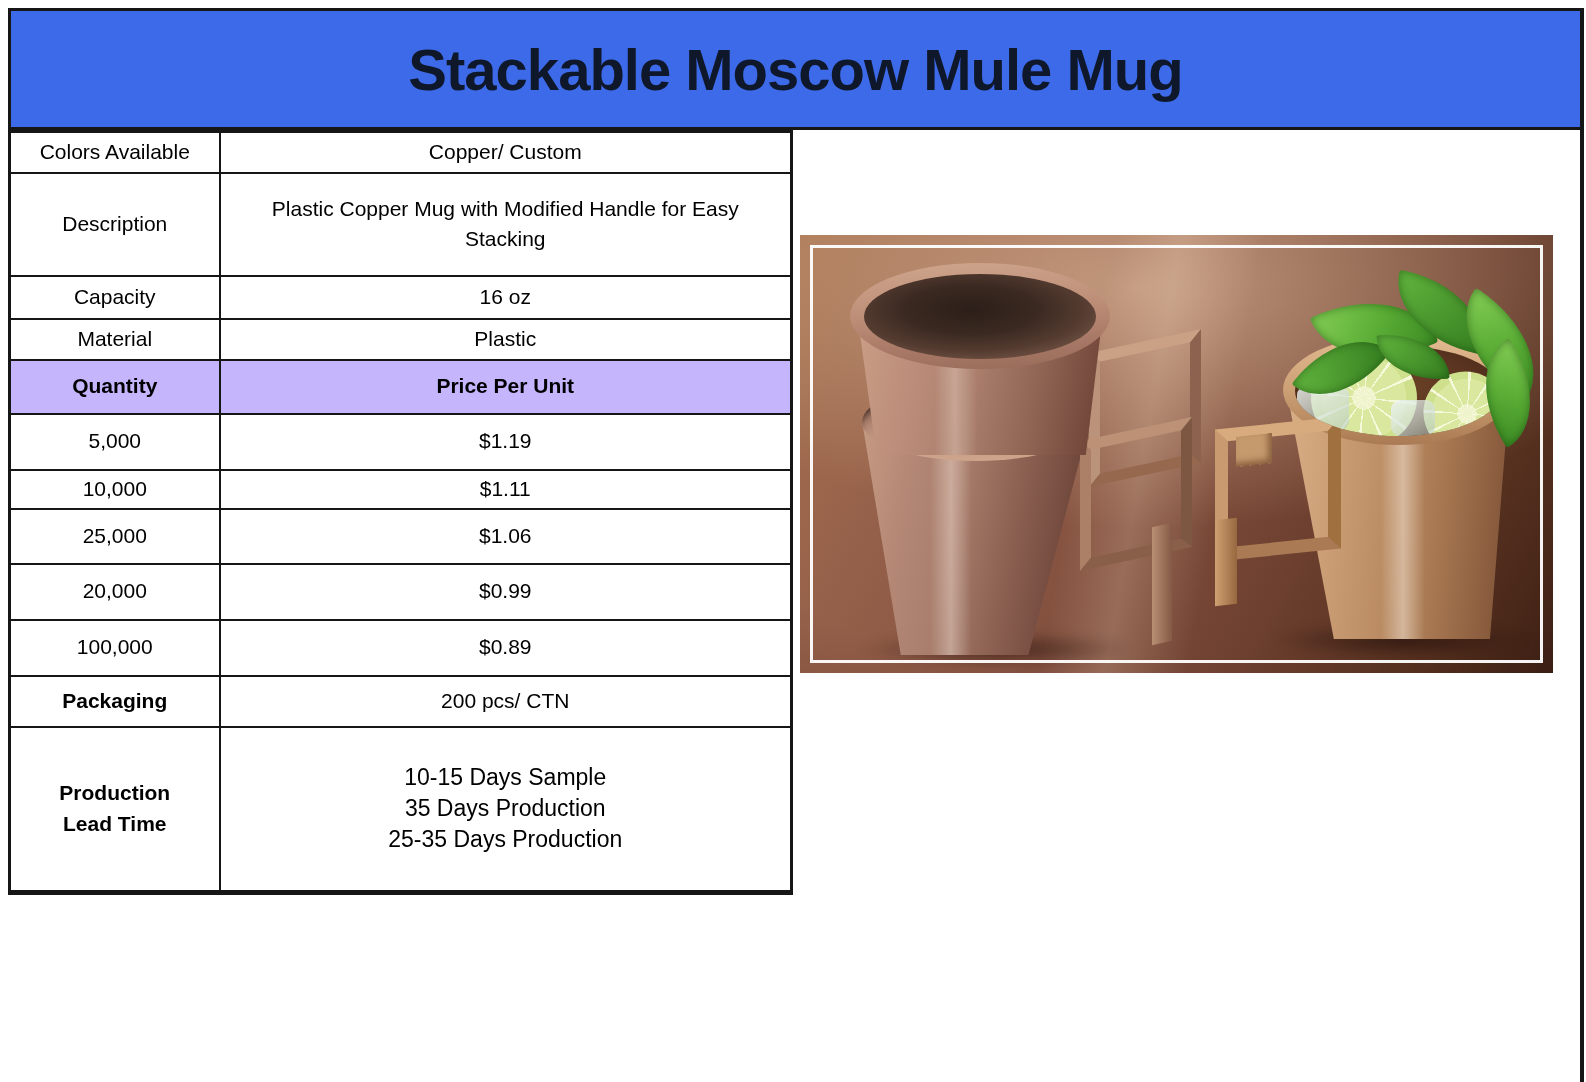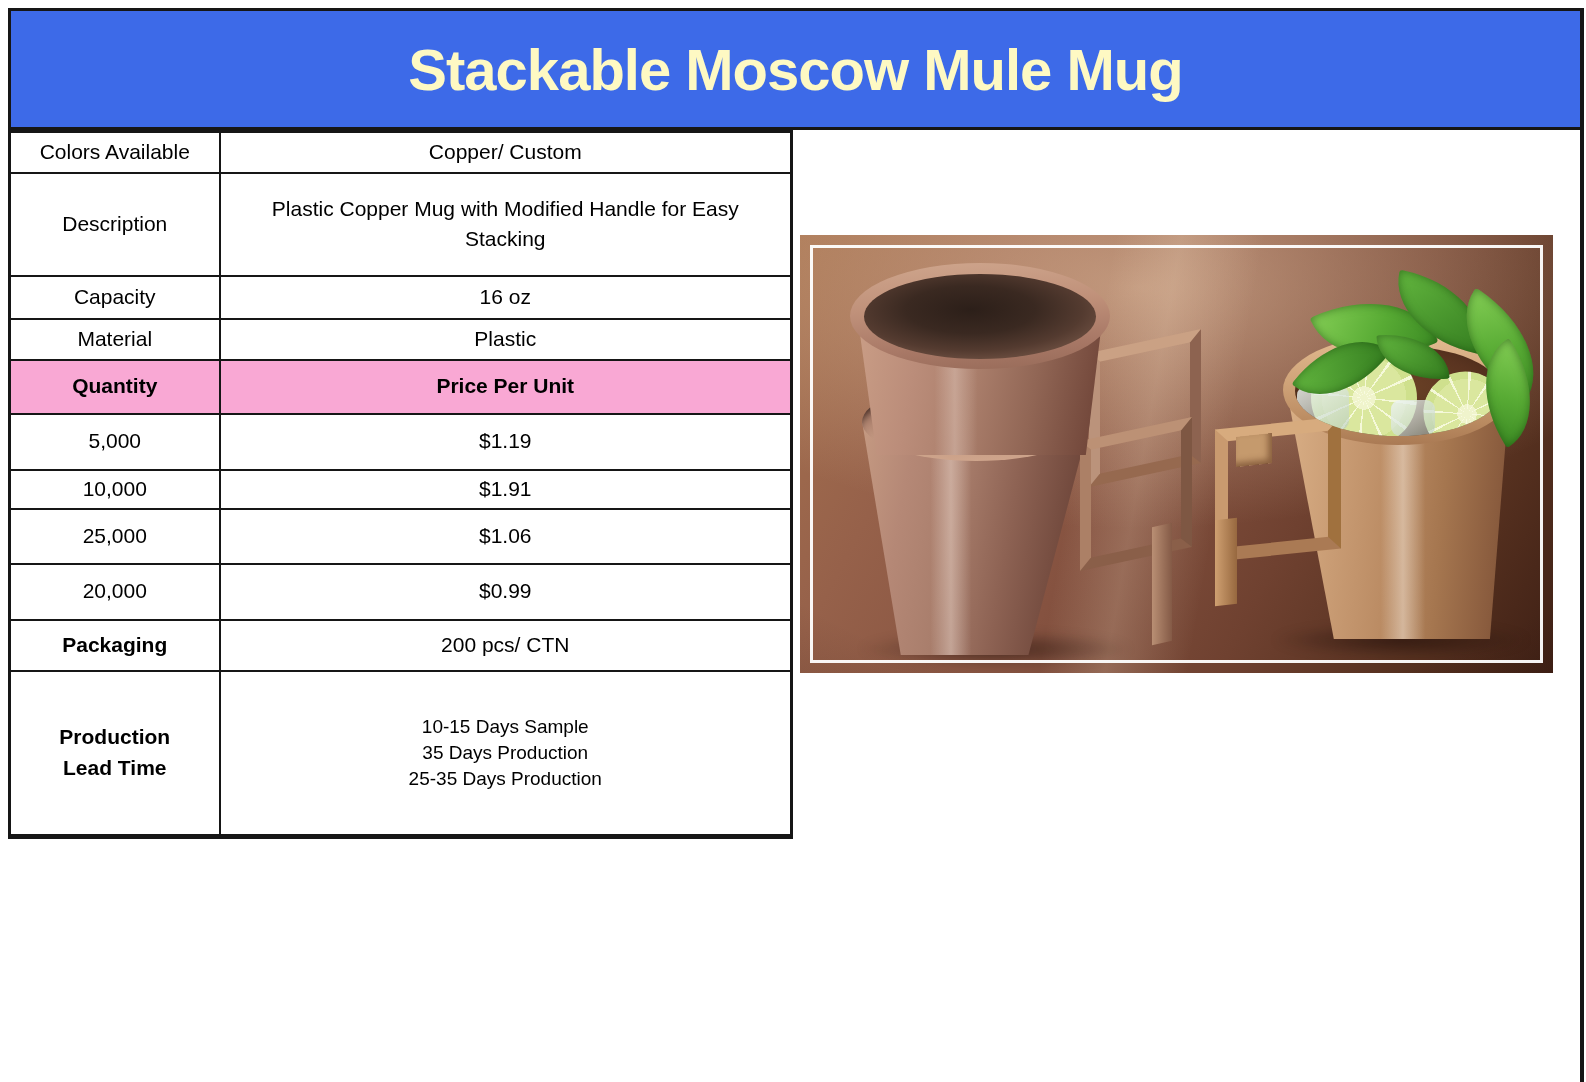--- a/index.html
+++ b/index.html
@@ -9,38 +9,38 @@
     overflow:hidden;
   }
   
   .right-edge{position:absolute;left:1580px;top:8px;width:4px;height:1074px;background:#161616;}
   .banner{
     position:absolute;left:8px;top:8px;width:1575px;height:122px;box-sizing:border-box;
     border:3px solid #161616;background:#3d6ae8;
     display:flex;align-items:center;justify-content:center;
   }
   .banner h1{
-    margin:0;font-size:58px;font-weight:700;color:#fef9c3;letter-spacing:-1px;
+    margin:0;font-size:58px;font-weight:700;color:#0f172a;letter-spacing:-1px;
   }
   
   table.spec{
     position:absolute;left:8px;top:130px;width:782px;border-collapse:collapse;
     border:3px solid #161616;border-bottom:5px solid #161616;table-layout:fixed;
   }
   table.spec td{
     border:2px solid #161616;text-align:center;vertical-align:middle;
     font-size:21px;line-height:1.45;padding:2px 6px;box-sizing:border-box;
   }
   td.lbl{font-size:20px;}
   td.lbl.bold{font-weight:700;}
-  tr.hdr td{background:#f9a8d4;font-weight:700;}
+  tr.hdr td{background:#c4b5fd;font-weight:700;}
   .desc-wrap{display:inline-block;max-width:470px;}
   .price{font-size:22px;}
   .bigval{font-size:23px;}
-  .lead-lines span{display:block;font-size:19px;line-height:1.35;}
+  .lead-lines span{display:block;font-size:23px;line-height:1.35;}
   .lead-label{font-weight:700;display:inline-block;max-width:165px;}
   
   .photo{
     position:absolute;left:800px;top:235px;width:753px;height:438px;overflow:hidden;
     background:
       linear-gradient(100deg, rgba(255,235,210,0) 38%, rgba(255,233,205,.20) 46%, rgba(255,235,210,0) 56%),
       radial-gradient(120% 95% at 45% 12%, rgba(238,205,172,.55), rgba(238,205,172,0) 58%),
       radial-gradient(130% 130% at 50% 38%, rgba(0,0,0,0) 52%, rgba(30,10,6,.48) 100%),
       linear-gradient(118deg,#a5714f 0%,#96614a 22%,#855240 45%,#6f4130 66%,#55301f 85%,#3f2015 100%);
   }
@@ -177,29 +177,33 @@
     <tr class="hdr" style="height:54px">
       <td>Quantity</td>
       <td>Price Per Unit</td>
     </tr>
     <tr style="height:56px">
       <td class="price">5,000</td>
       <td class="price">$1.19</td>
     </tr>
     <tr style="height:39px">
       <td class="price">10,000</td>
-      <td class="price">$1.91</td>
+      <td class="price">$1.11</td>
     </tr>
     <tr style="height:55px">
       <td class="price">25,000</td>
       <td class="price">$1.06</td>
     </tr>
     <tr style="height:56px">
       <td class="price">20,000</td>
       <td class="price">$0.99</td>
+    </tr>
+    <tr style="height:56px">
+      <td class="price">100,000</td>
+      <td class="price">$0.89</td>
     </tr>
     <tr style="height:51px">
       <td class="lbl bold">Packaging</td>
       <td class="bigval">200 pcs/ CTN</td>
     </tr>
     <tr style="height:166px">
       <td class="lbl"><span class="lead-label">Production Lead Time</span></td>
       <td>
         <div class="lead-lines">
           <span>10-15 Days Sample</span>

